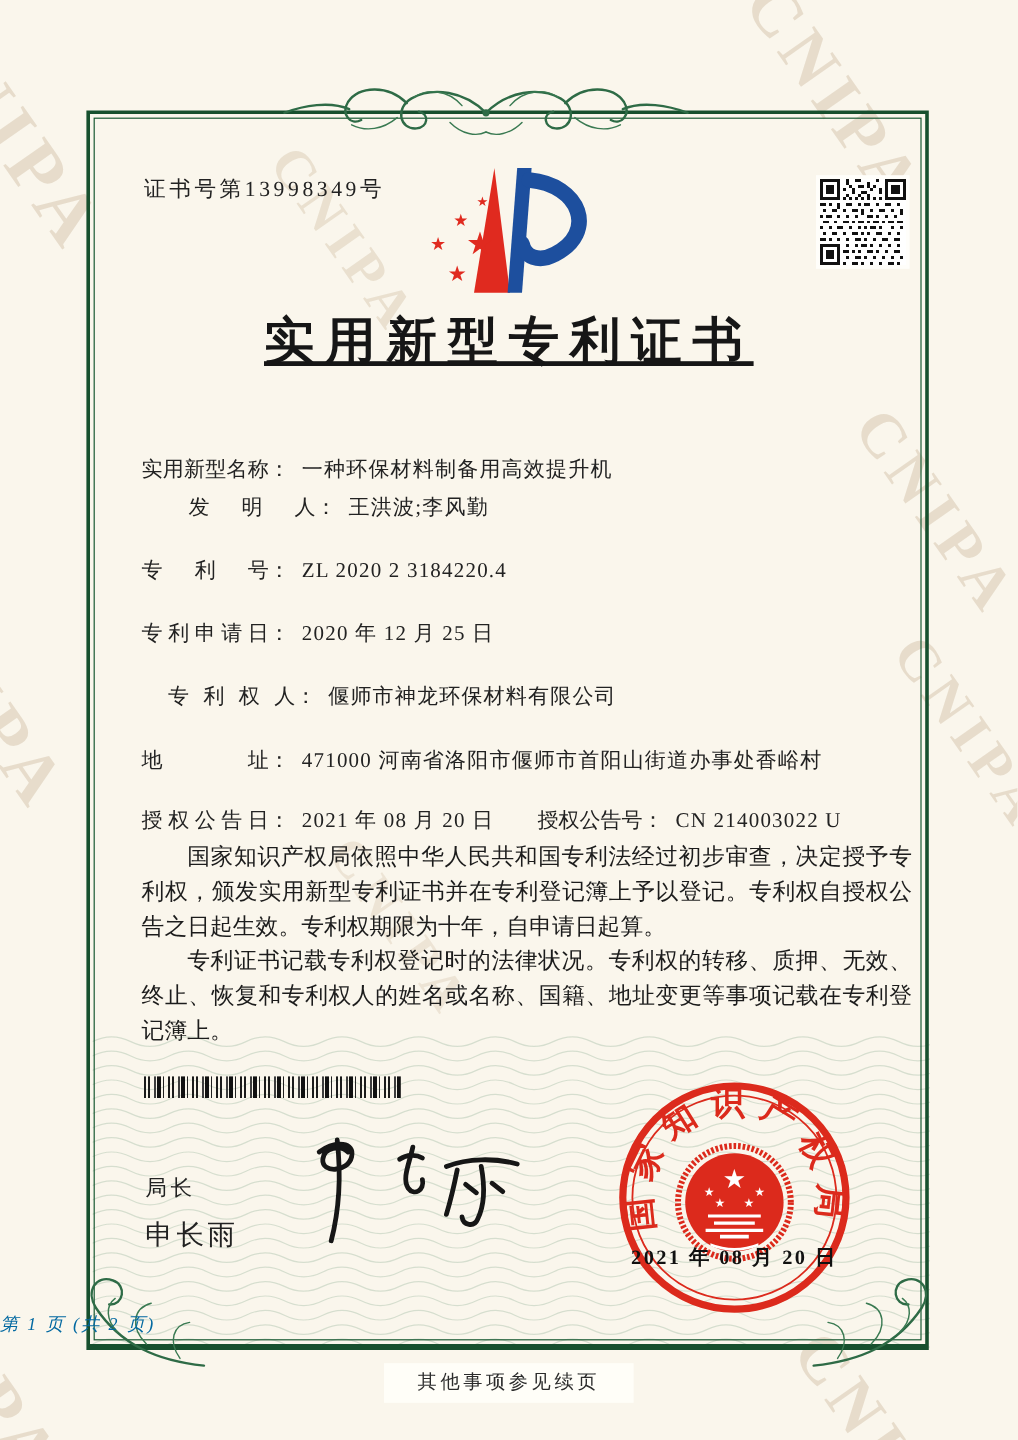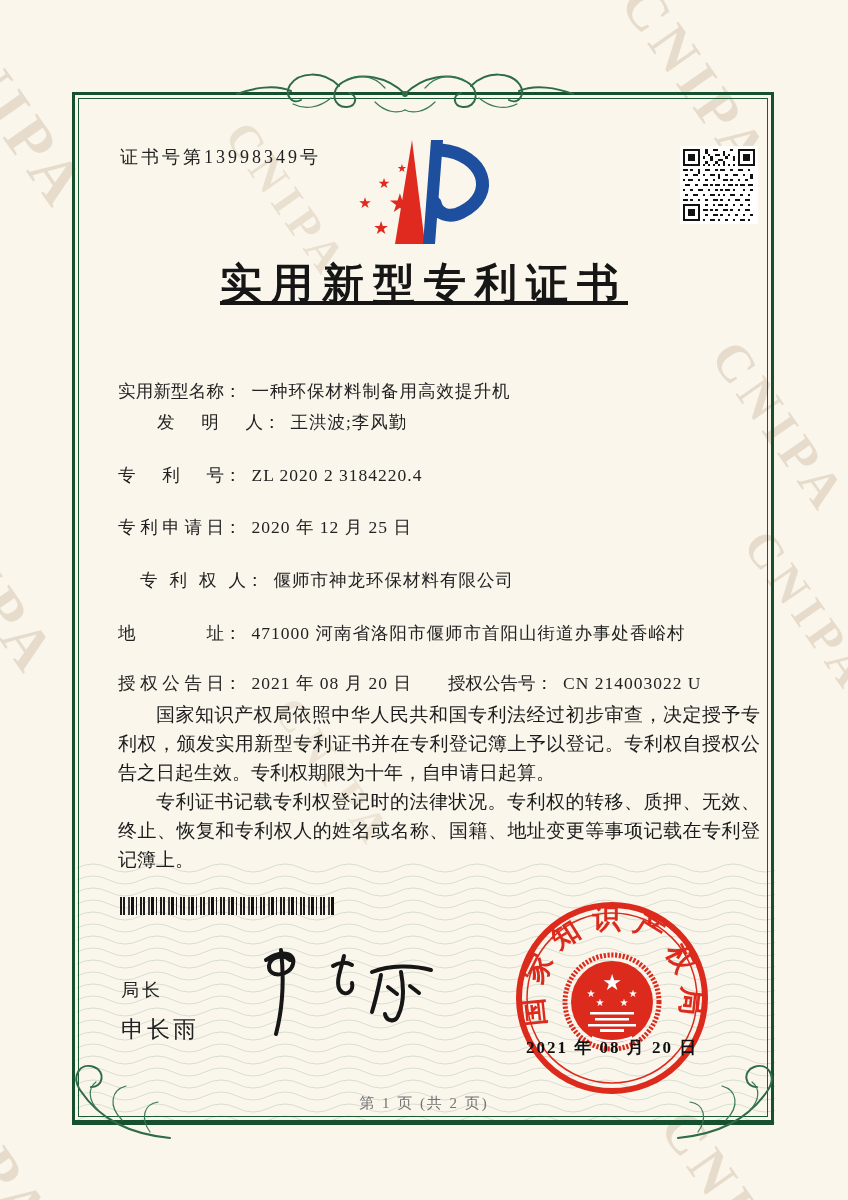--- a/index.html
+++ b/index.html
@@ -86,21 +86,21 @@
   .signature{position:absolute;left:238px;top:942px;z-index:3;}
 
   .seal{position:absolute;left:512px;top:898px;z-index:3;}
   .seal-date{
     position:absolute;left:512px;top:1036px;width:200px;z-index:4;
     text-align:center;font-size:17px;color:#111;letter-spacing:2px;font-weight:bold;
   }
 
   .page-indicator{
     position:absolute;left:0;right:0;top:1094px;z-index:3;
-    text-align:center;font-size:15px;color:#737373;letter-spacing:2px;
+    font-size:15px;color:#0369a1;letter-spacing:2px;font-style:italic;
   }
   .footer-note{
     position:absolute;left:50%;transform:translateX(-50%);top:1136px;z-index:3;
     background:#fffef8;padding:6px 28px;font-size:16px;color:#2b2b2b;letter-spacing:3px;
   }
 </style>
 </head>
 <body>
 
 <div class="page">
@@ -275,14 +275,15 @@
       <text x="88" y="108" font-size="10" fill="#fff" text-anchor="middle">★</text>
       <text x="112" y="108" font-size="10" fill="#fff" text-anchor="middle">★</text>
       <path fill="#fff" d="M78 114h44v2.6H78z M83 120h34v2.6H83z M76 126h48v2.6H76z M88 131h24v3H88z"></path>
       <path fill="#fff" d="M80 138 q20 8 40 0 l0 2.4 q-20 8 -40 0 z"></path>
     </g>
   </svg>
   <div class="seal-date">2021 年 08 月 20 日</div>
 
   <div class="page-indicator">第 1 页 (共 2 页)</div>
 
+  <div class="footer-note">其他事项参见续页</div>
 
 </div>
 
 </body></html>

